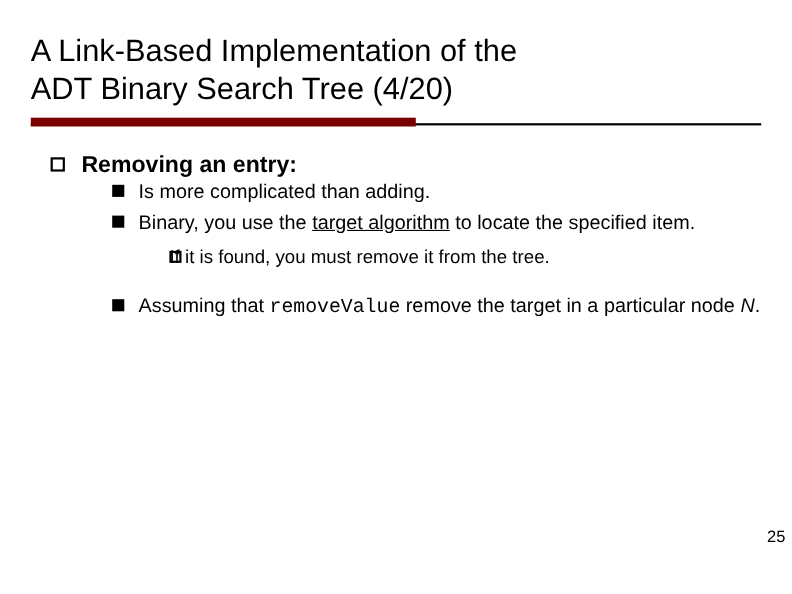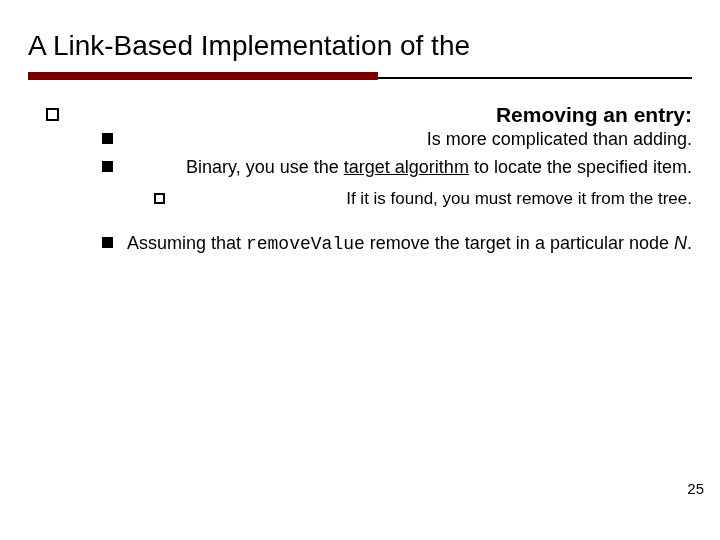--- a/index.html
+++ b/index.html
@@ -38,21 +38,21 @@
   }
   .rule-thick {
     position: absolute;
     left: 0;
     width: 350px;
     top: 1px;
     height: 8px;
     background: #7a0000;
   }
   ul { list-style: none; margin: 0; padding: 0; }
-  .lvl1 { padding-left: 18px; text-align: right; }
+  .lvl1 { padding-left: 18px; }
   .lvl1 > li { position: relative; padding-left: 28px; margin-bottom: 12px; }
   .lvl1 > li::before {
     content: "";
     position: absolute;
     left: 0; top: 5px;
     width: 13px; height: 13px;
     border: 2px solid #000;
     box-sizing: border-box;
     background: transparent;
   }
@@ -79,32 +79,33 @@
     width: 11px; height: 11px;
     border: 2px solid #000;
     box-sizing: border-box;
     background: transparent;
   }
   .u { text-decoration: underline; }
   .i { font-style: italic; }
   .code { font-family: "Courier New", Courier, monospace; }
   .pagenum {
     position: absolute;
-    right: 16px;
+    right: 6px;
     bottom: 16px;
     font-size: 15px;
   }
 </style>
 </head>
 <body>
 
 <div class="slide">
 
   <h1 class="title">
     <span>A Link-Based Implementation of the</span><br>
+    <span>ADT Binary Search Tree (4/20)</span>
   </h1>
 
   <div class="rule-wrap">
     <div class="rule-thin"></div>
     <div class="rule-thick"></div>
   </div>
 
   <ul class="lvl1">
     <li>
       <span class="lvl1-text"><strong>Removing an entry</strong><span>:</span></span>

